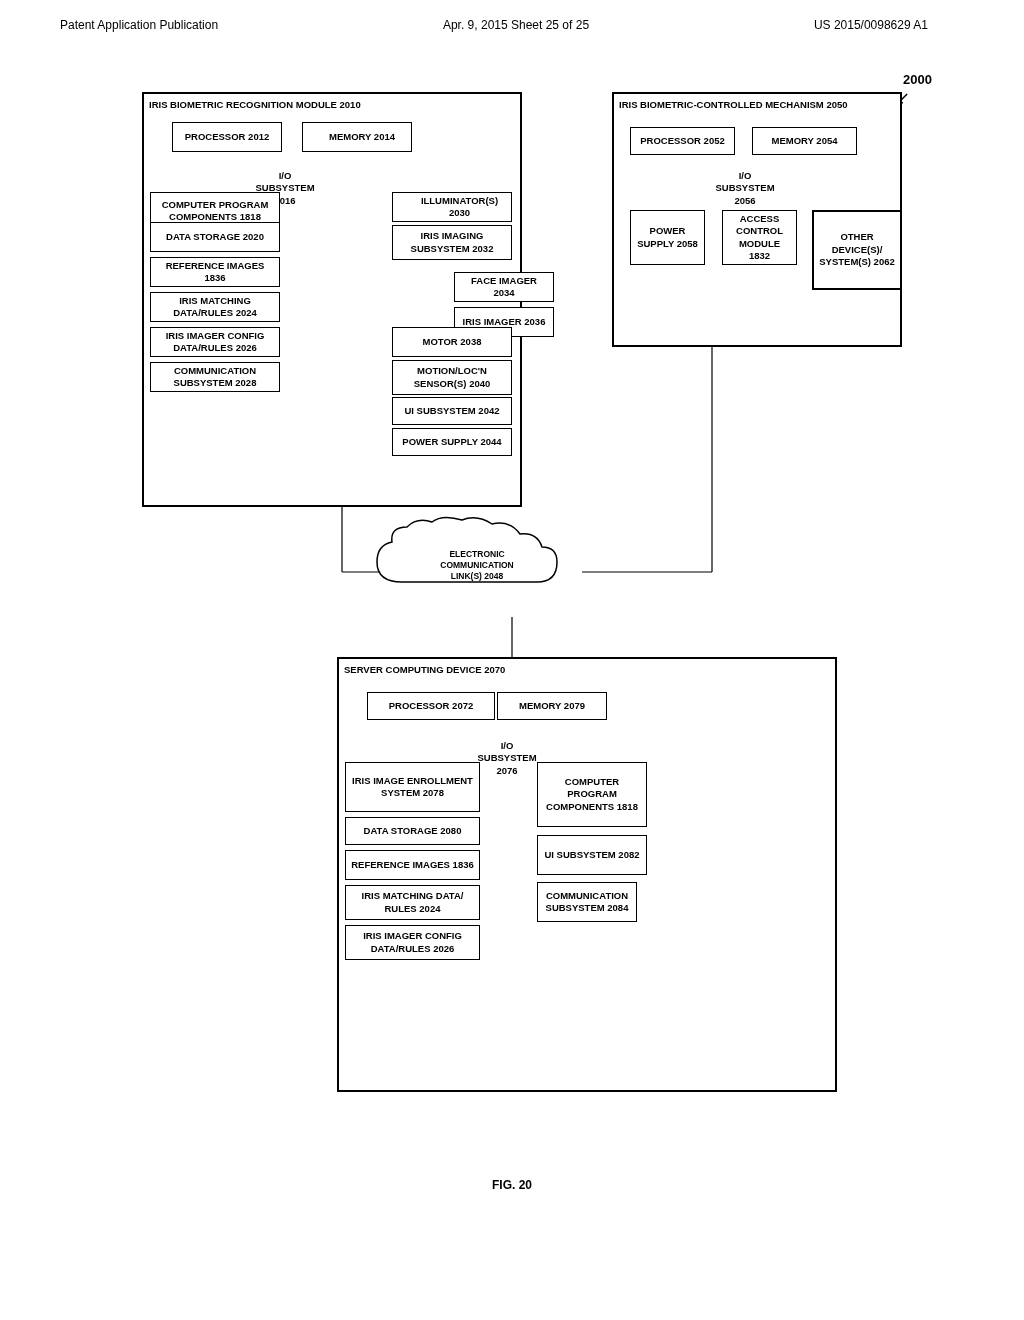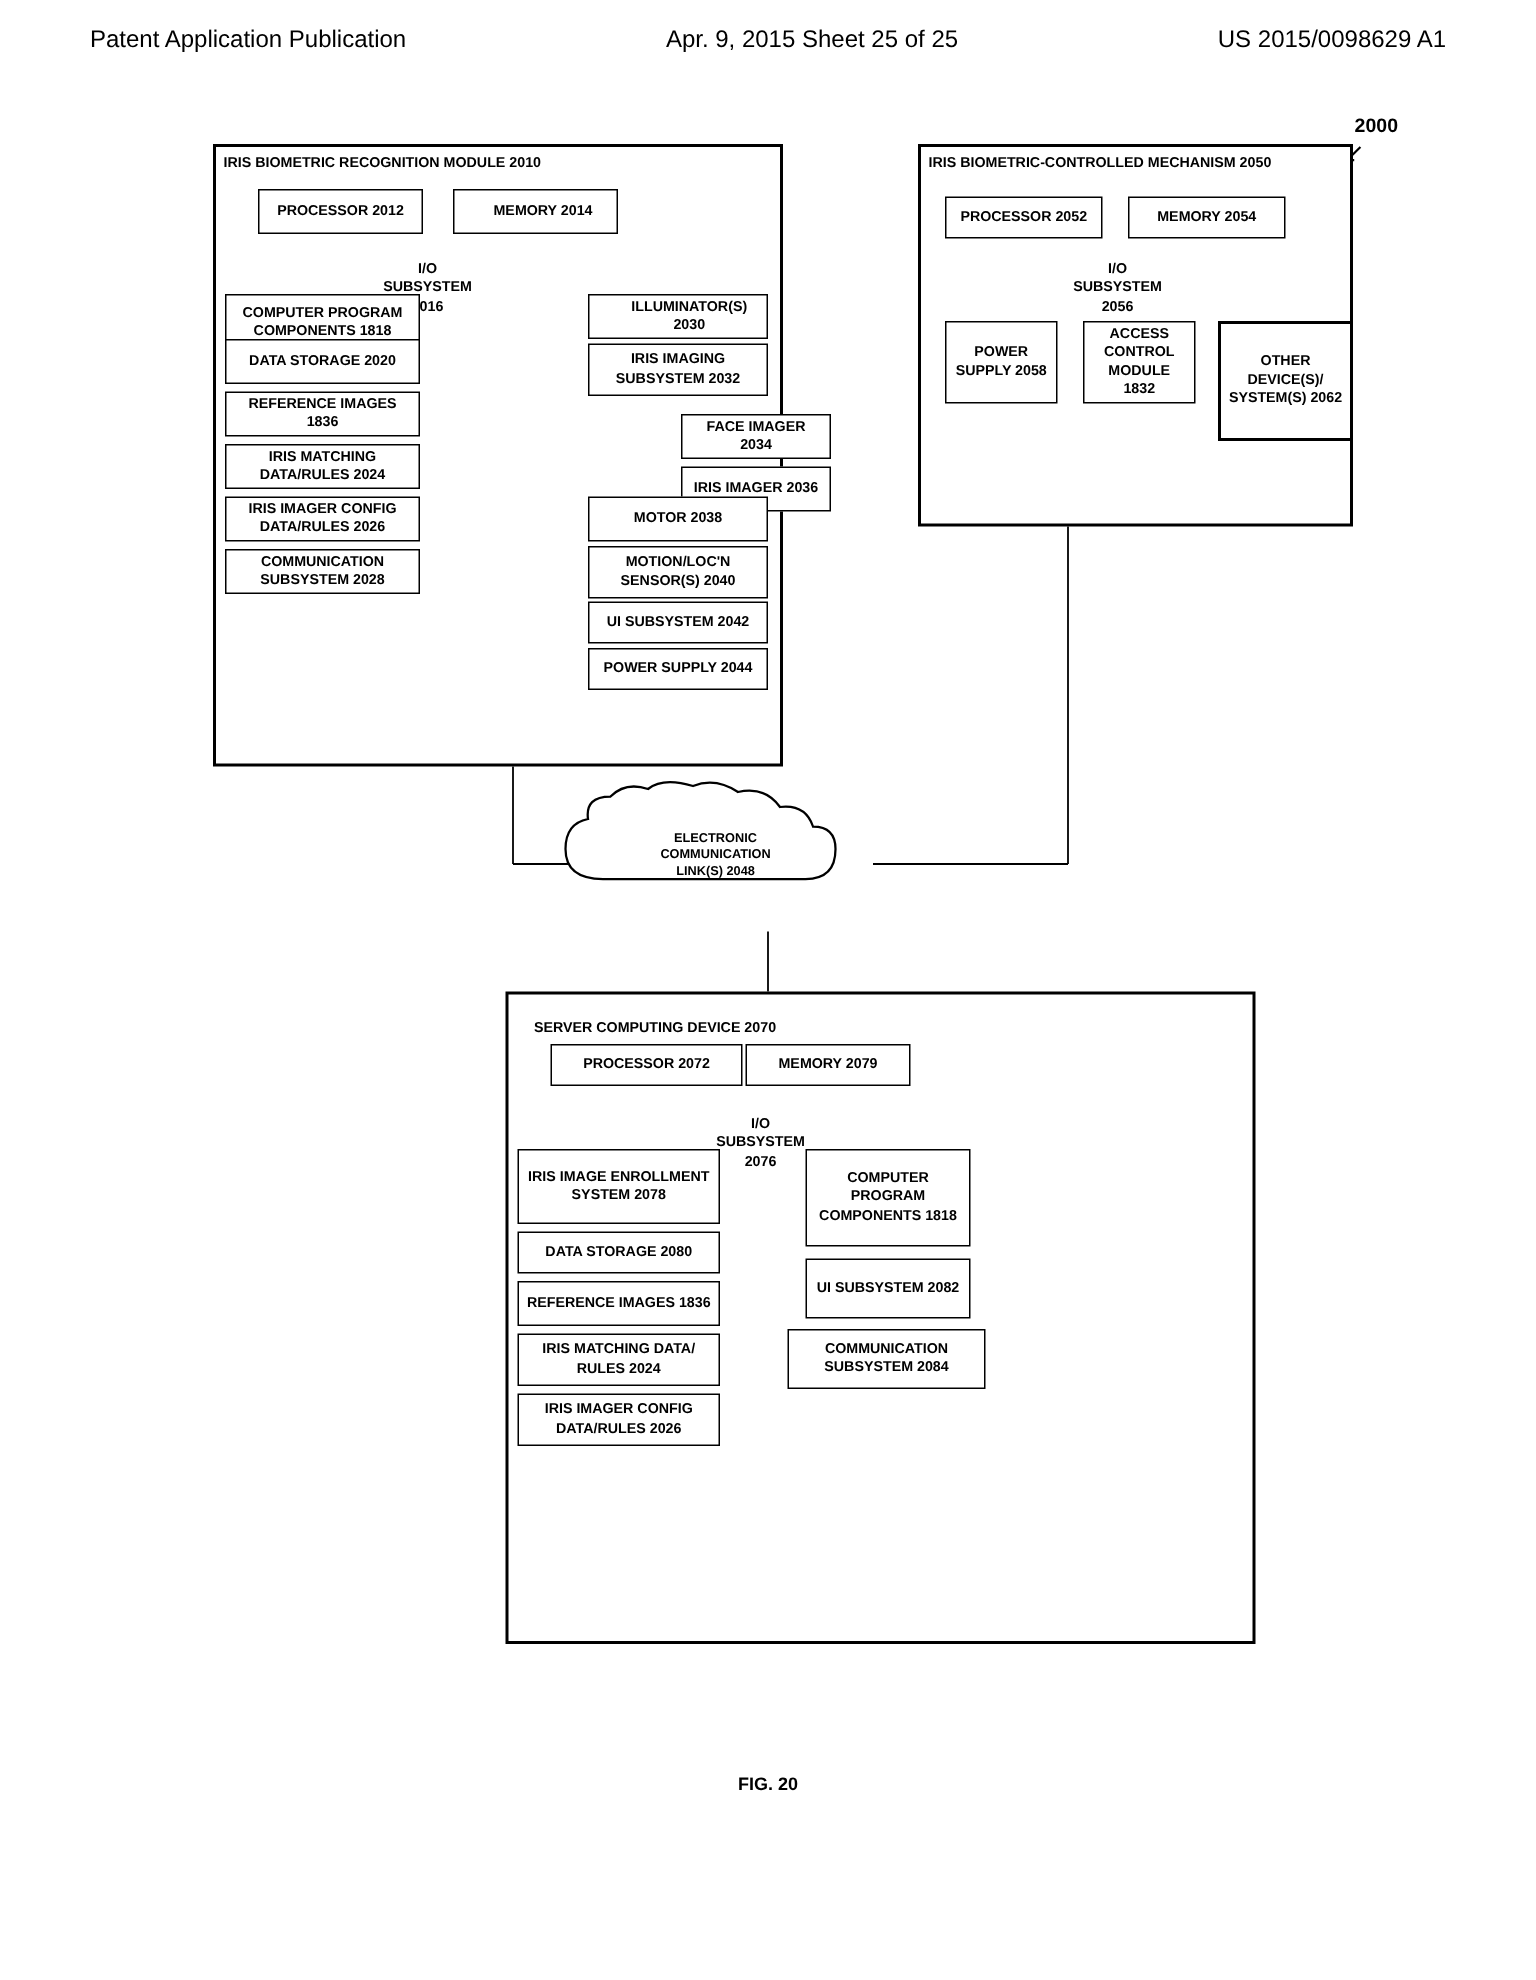--- a/index.html
+++ b/index.html
@@ -9,22 +9,22 @@
       font-size: 11px;
       width: 1024px;
       min-height: 1320px;
       position: relative;
     }
 
     .page-header {
       display: flex;
       justify-content: space-between;
       align-items: flex-end;
-      padding: 18px 60px 0 60px;
-      font-size: 16px;
+      padding: 18px 96px 0 60px;
+      font-size: 12px;
     }
 
     .diagram-container {
       position: relative;
       width: 860px;
       margin: 30px auto 0 auto;
     }
 
     
     .box {
@@ -231,21 +231,21 @@
 SYSTEM(S)
 2062</div>
 
   <svg style="position:absolute; left:280px; top:450px; width:230px; height:90px;" viewBox="0 0 230 90" xmlns="http://www.w3.org/2000/svg">
     <path d="M40,70 Q15,70 15,50 Q15,33 30,30 Q28,15 45,15 Q55,5 70,10 Q80,2 100,8 Q115,2 130,12 Q148,8 158,22 Q175,20 180,35 Q195,35 195,50 Q195,70 175,70 Z" fill="#fff" stroke="#000" stroke-width="1.5"></path>
     <text x="115" y="45" text-anchor="middle" font-size="8.5" font-weight="bold" font-family="Arial">ELECTRONIC</text>
     <text x="115" y="56" text-anchor="middle" font-size="8.5" font-weight="bold" font-family="Arial">COMMUNICATION</text>
     <text x="115" y="67" text-anchor="middle" font-size="8.5" font-weight="bold" font-family="Arial">LINK(S) 2048</text>
   </svg>
 
-  <div class="box box-outer" style="left:255px;top:595px;width:500px;height:435px; align-items:flex-start; justify-content:flex-start; padding:17px; font-size:9.5px; font-weight:bold;">
+  <div class="box box-outer" style="left:255px;top:595px;width:500px;height:435px; align-items:flex-start; justify-content:flex-start; padding:5px; font-size:9.5px; font-weight:bold;">
     <span>SERVER COMPUTING DEVICE 2070</span>
   </div>
 
   <div class="box" style="left:285px;top:630px;width:128px;height:28px;">PROCESSOR 2072</div>
 
   <div class="box" style="left:415px;top:630px;width:110px;height:28px;">MEMORY 2079</div>
 
   <div class="label-only" style="left:390px;top:678px;width:70px;">I/O
 SUBSYSTEM 2076</div>
 
@@ -264,18 +264,18 @@
 DATA/RULES 2026</div>
 
   <div class="box" style="left:455px;top:700px;width:110px;height:65px;">COMPUTER
 PROGRAM
 COMPONENTS
 1818</div>
 
   <div class="box" style="left:455px;top:773px;width:110px;height:40px;">UI SUBSYSTEM
 2082</div>
 
-  <div class="box" style="left:443px;top:820px;width:132px;height:40px;">COMMUNICATION
+  <div class="box" style="left:455px;top:820px;width:100px;height:40px;">COMMUNICATION
 SUBSYSTEM 2084</div>
 
   <div class="fig-label" style="position:absolute; left:0; right:0; bottom:20px;">FIG. 20</div>
 
 </div>
 
 </body></html>

